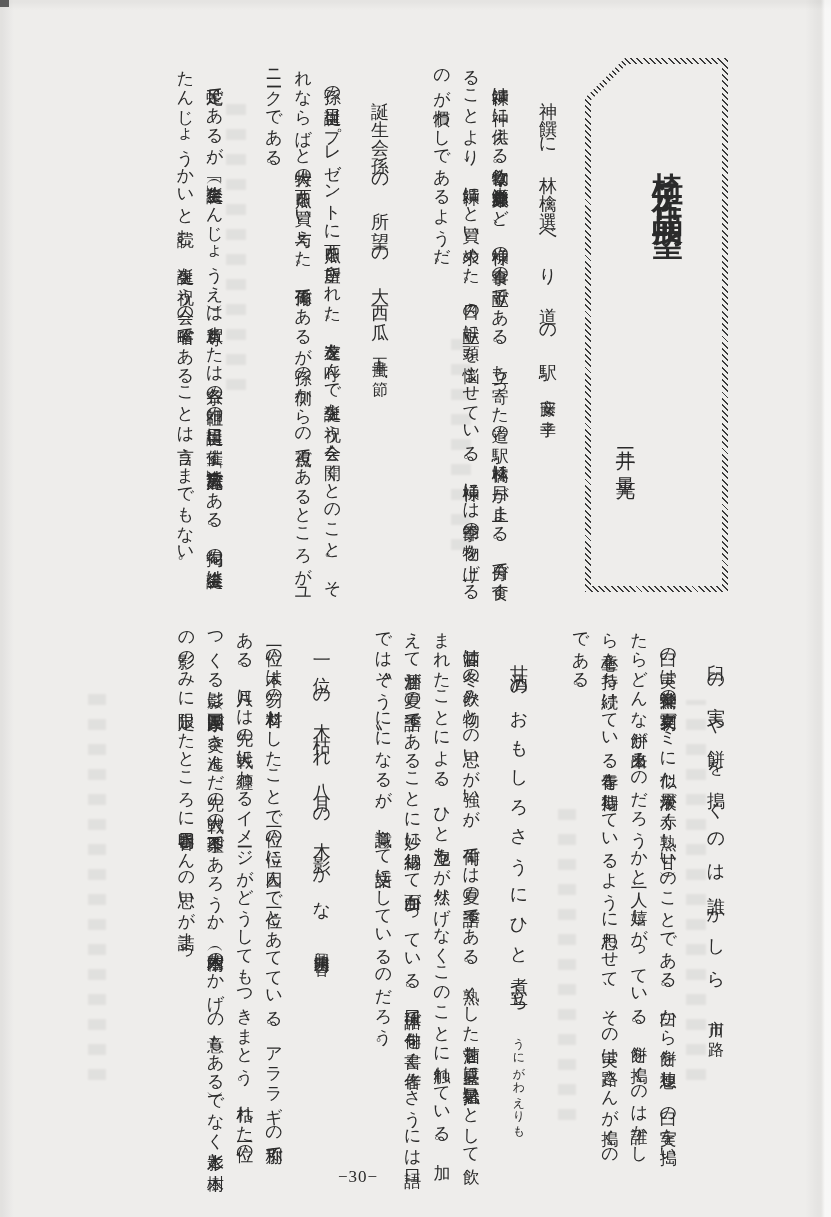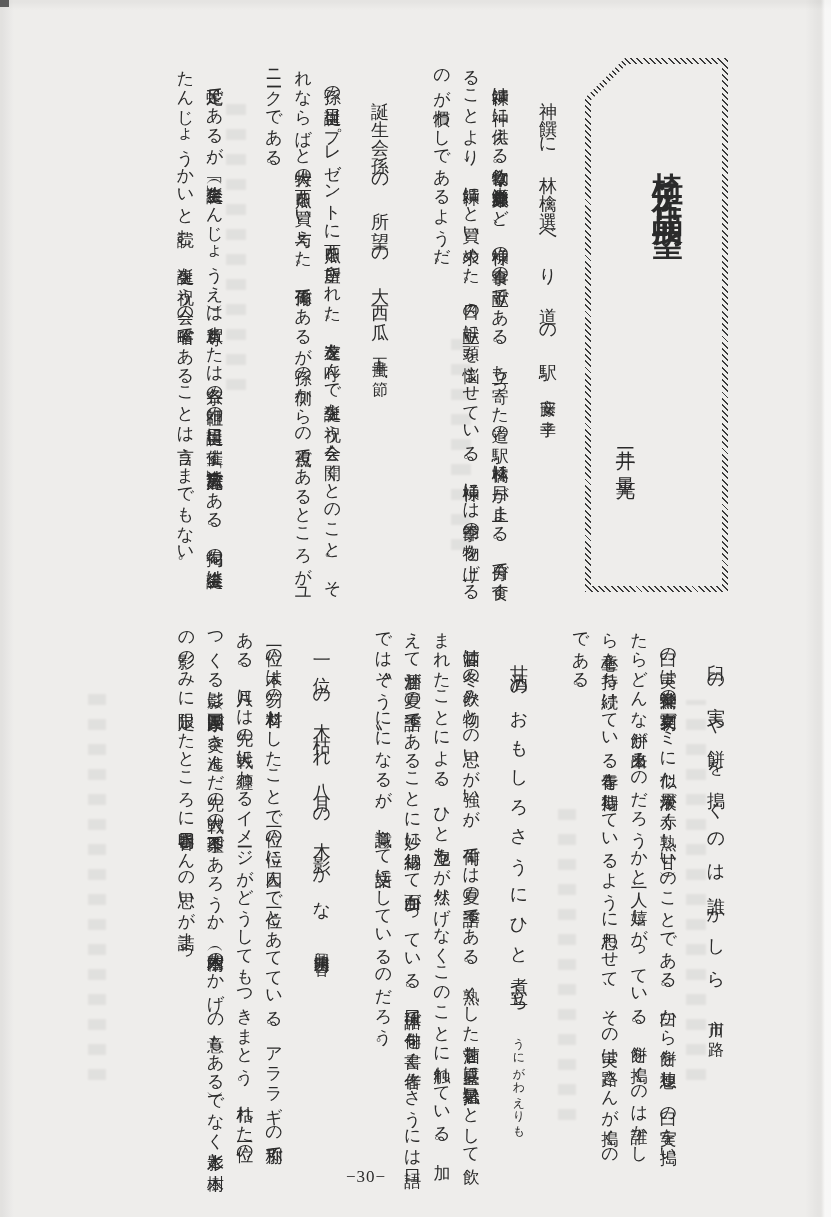--- a/index.html
+++ b/index.html
@@ -50,21 +50,21 @@
   .ls11{letter-spacing:11px;}
   .ls9{letter-spacing:9px;}
   .poet-name{font-size:16px;letter-spacing:2px;margin-inline-start:18px;}
   .poet-small{font-size:12px;letter-spacing:1px;}
 
   .commentary{margin:0;font-size:17px;line-height:1.72;letter-spacing:.4px;
     text-indent:1em;}
   .commentary + .commentary{margin-block-start:30px;}
 
   
-  #page-number{position:absolute;left:346px;bottom:30px;
+  #page-number{position:absolute;left:338px;bottom:30px;
     font-size:17px;letter-spacing:1px;writing-mode:horizontal-tb;margin-top:32px;}
 </style>
 </head>
 <body>
 
 <div class="scan-vignette"></div>
 <div class="corner-mark"></div>
 
 <div class="bleed" style="top:110px;right:130px;width:22px;height:300px;"></div>
 <div class="bleed" style="top:180px;right:185px;width:20px;height:250px;"></div>

